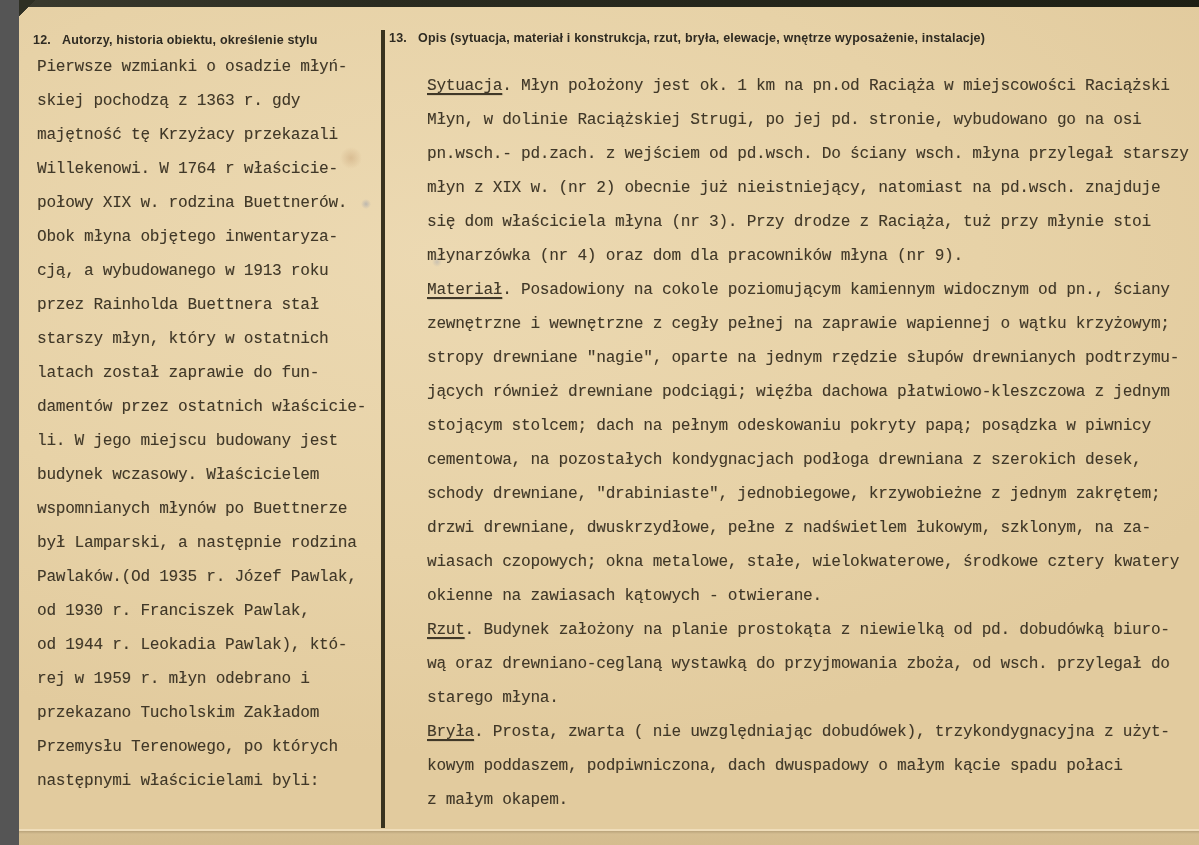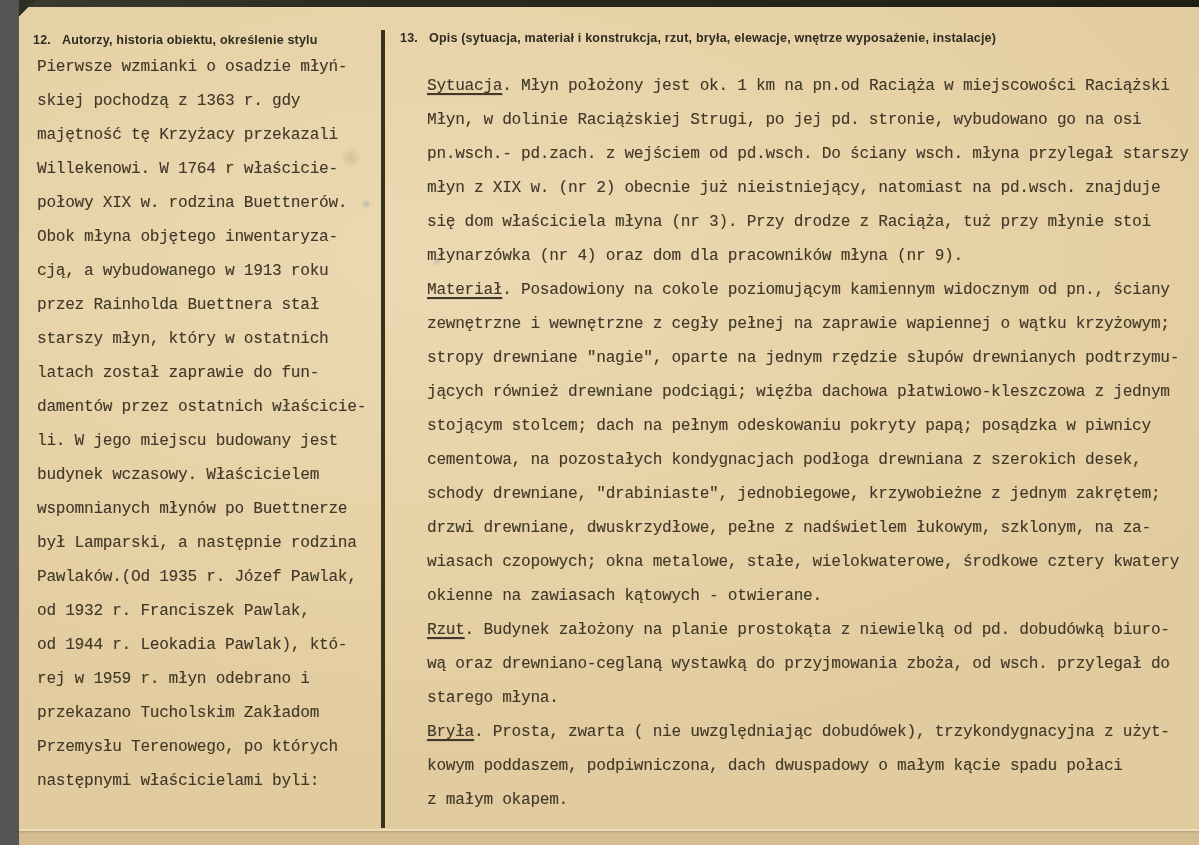--- a/index.html
+++ b/index.html
@@ -26,21 +26,21 @@
 
   .divider{position:absolute;left:362px;top:30px;width:4px;height:798px;background:#39331f;}
 
   .print-header{
     position:absolute;display:flex;align-items:baseline;
     font-family:"Liberation Sans","DejaVu Sans",sans-serif;
     font-weight:bold;font-size:12.5px;color:#2f2b22;letter-spacing:.2px;white-space:nowrap;
   }
   .print-header .num{margin-right:11px;}
   .hdr-left{left:14px;top:33px;}
-  .hdr-right{left:381px;top:31px;}
+  .hdr-right{left:370px;top:31px;}
 
   .col{position:absolute;color:#403828;font-size:16px;
     text-shadow:.4px .4px 0 rgba(75,62,45,.30);}
   .col-left{left:18px;top:50px;width:344px;}
   .col-right{left:408px;top:69px;width:806px;}
   .tline{height:34px;line-height:34px;white-space:nowrap;letter-spacing:-0.2px;}
   .kw{text-decoration:underline;text-underline-offset:3px;text-decoration-thickness:1.5px;}
 </style>
 </head>
 <body>
@@ -75,21 +75,21 @@
       <div class="tline">cją, a wybudowanego w 1913 roku</div>
       <div class="tline">przez Rainholda Buettnera stał</div>
       <div class="tline">starszy młyn, który w ostatnich</div>
       <div class="tline">latach został zaprawie do fun-</div>
       <div class="tline">damentów przez ostatnich właścicie-</div>
       <div class="tline">li. W jego miejscu budowany jest</div>
       <div class="tline">budynek wczasowy. Właścicielem</div>
       <div class="tline">wspomnianych młynów po Buettnerze</div>
       <div class="tline">był Lamparski, a następnie rodzina</div>
       <div class="tline">Pawlaków.(Od 1935 r. Józef Pawlak,</div>
-      <div class="tline">od 1932 r. Franciszek Pawlak,</div>
+      <div class="tline">od 1930 r. Franciszek Pawlak,</div>
       <div class="tline">od 1944 r. Leokadia Pawlak), któ-</div>
       <div class="tline">rej w 1959 r. młyn odebrano i</div>
       <div class="tline">przekazano Tucholskim Zakładom</div>
       <div class="tline">Przemysłu Terenowego, po których</div>
       <div class="tline">następnymi właścicielami byli:</div>
     </div>
   <div class="col col-right">
       <div class="tline"><span class="kw">Sytuacja</span>. Młyn położony jest ok. 1 km na pn.od Raciąża w miejscowości Raciążski</div>
       <div class="tline">Młyn, w dolinie  Raciążskiej Strugi, po jej pd. stronie, wybudowano go na osi</div>
       <div class="tline">pn.wsch.- pd.zach. z wejściem od pd.wsch. Do ściany wsch. młyna przylegał starszy</div>

